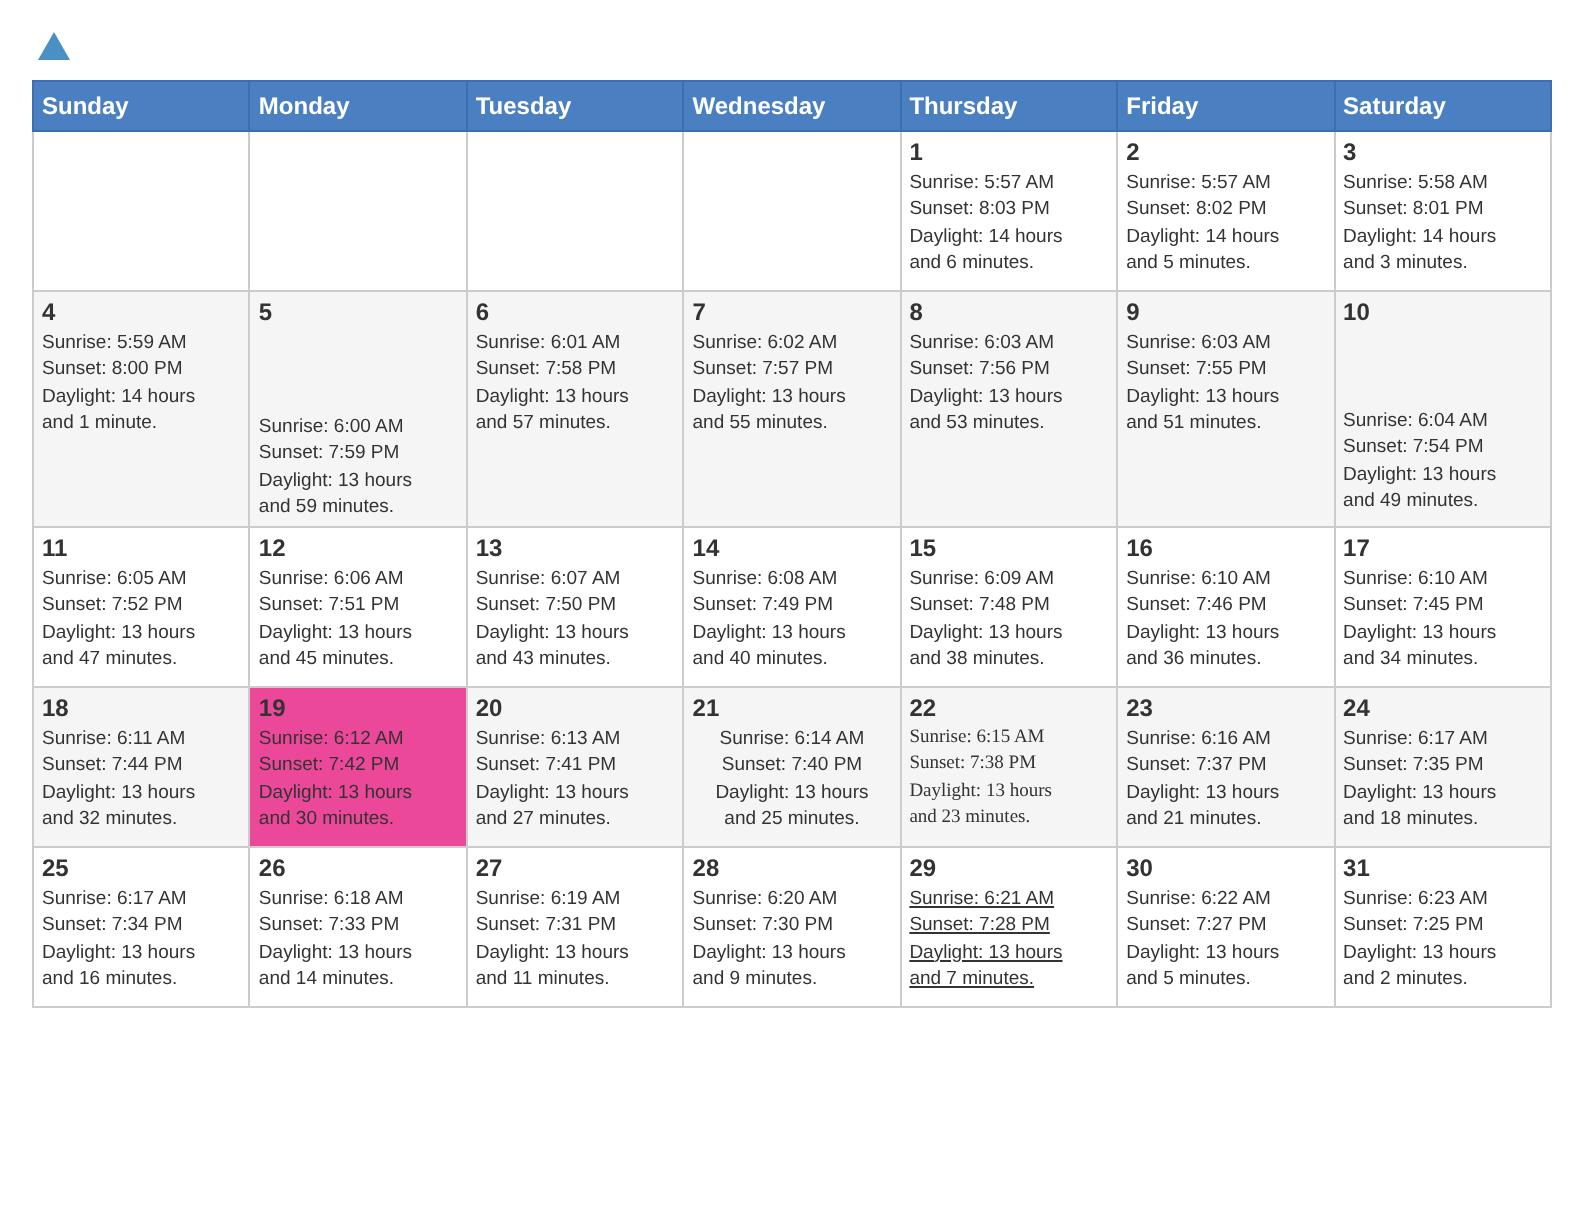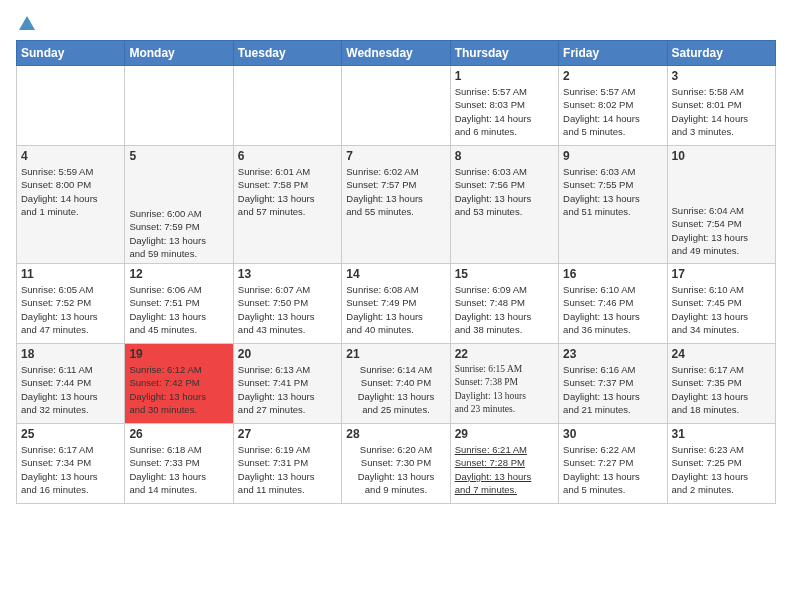--- a/index.html
+++ b/index.html
@@ -240,21 +240,21 @@
         </td>
       </tr>
       <tr>
         <td style="background: rgb(245, 245, 245);">
           <span class="day-number">18</span>
           <div class="day-info" style="white-space: pre-line;">Sunrise: 6:11 AM
 Sunset: 7:44 PM
 Daylight: 13 hours
 and 32 minutes.</div>
         </td>
-        <td style="background: #ef4444;">
+        <td style="background: #ec4899;">
           <span class="day-number">19</span>
           <div class="day-info" style="white-space: pre-line;">Sunrise: 6:12 AM
 Sunset: 7:42 PM
 Daylight: 13 hours
 and 30 minutes.</div>
         </td>
         <td style="background: rgb(245, 245, 245);">
           <span class="day-number">20</span>
           <div class="day-info" style="white-space: pre-line;">Sunrise: 6:13 AM
 Sunset: 7:41 PM
@@ -307,21 +307,21 @@
         </td>
         <td>
           <span class="day-number">27</span>
           <div class="day-info" style="white-space: pre-line;">Sunrise: 6:19 AM
 Sunset: 7:31 PM
 Daylight: 13 hours
 and 11 minutes.</div>
         </td>
         <td>
           <span class="day-number">28</span>
-          <div class="day-info" style="white-space: pre-line; text-align: center;">Sunrise: 6:20 AM
+          <div class="day-info" style="white-space: pre-line;">Sunrise: 6:20 AM
 Sunset: 7:30 PM
 Daylight: 13 hours
 and 9 minutes.</div>
         </td>
         <td>
           <span class="day-number">29</span>
           <div class="day-info" style="white-space: pre-line; text-decoration: underline;">Sunrise: 6:21 AM
 Sunset: 7:28 PM
 Daylight: 13 hours
 and 7 minutes.</div>

